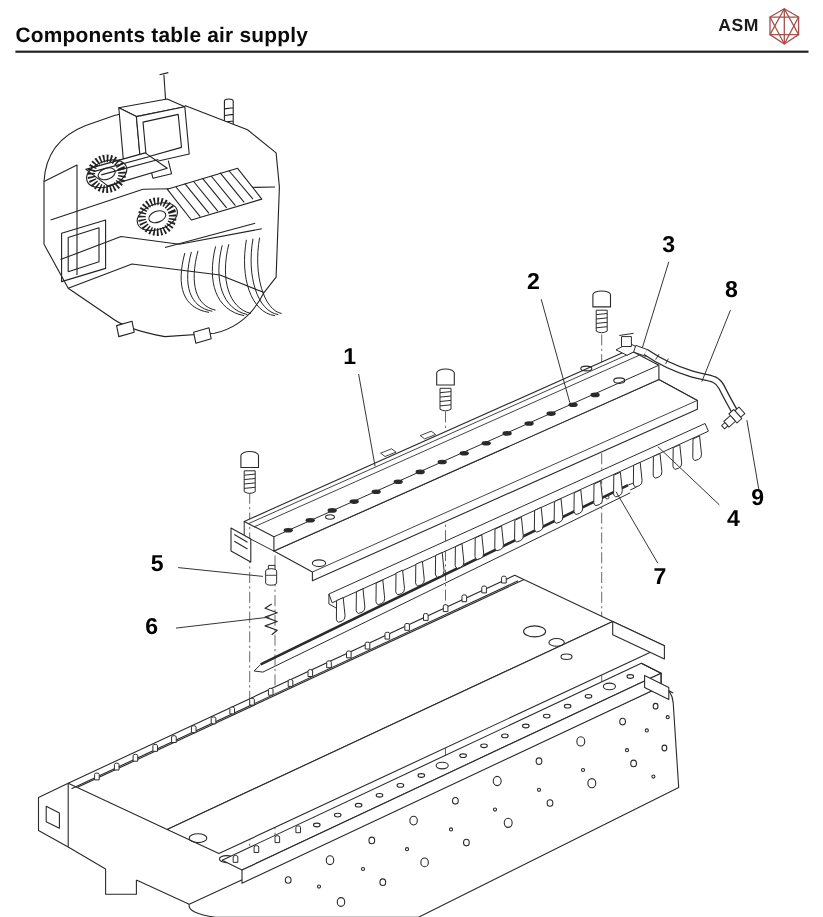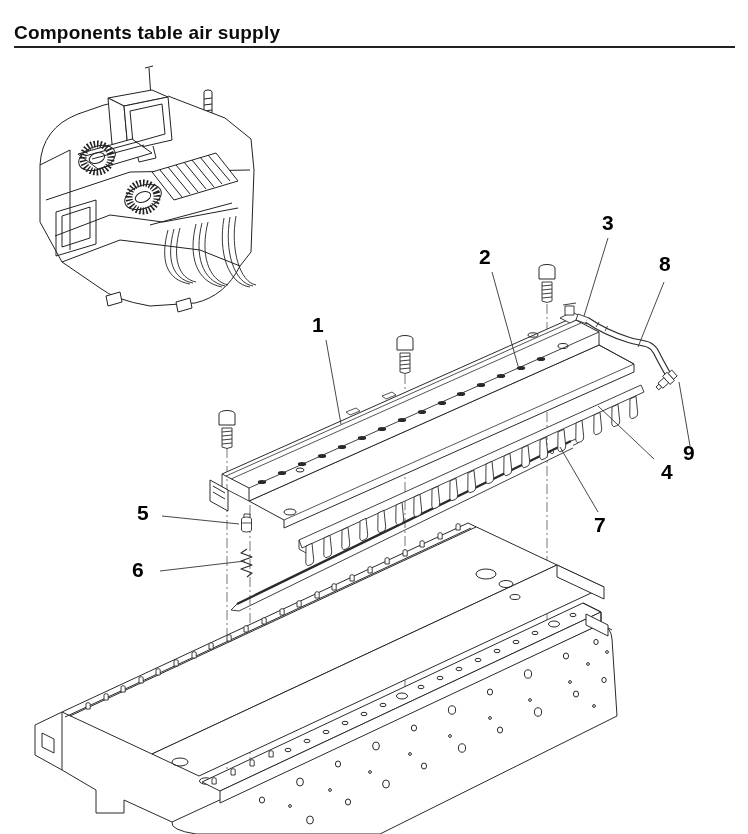--- a/index.html
+++ b/index.html
@@ -35,20 +35,31 @@
   .art{position:absolute;left:0;top:0;}
 </style>
 </head>
 <body>
 
 <div class="page">
 
   <div class="title">Components table air supply</div>
   <div class="rule"></div>
 
+  <div class="brand">
+    <span class="brand-name">ASM</span>
+    <svg width="34" height="36" viewBox="0 0 34 36">
+      <g stroke="#a5524d" stroke-width="1.2" fill="none" stroke-linejoin="round">
+        <polygon points="17,2 30,9.5 30,25.5 17,34 4,25.5 4,9.5"></polygon>
+        <polygon points="17,2 30,25.5 4,25.5"></polygon>
+        <polygon points="17,34 30,9.5 4,9.5"></polygon>
+        <line x1="17" y1="2" x2="17" y2="34"></line>
+      </g>
+    </svg>
+  </div>
 
   <svg class="art" width="748" height="834" viewBox="0 0 748 834">
     <defs>
       <path id="tooth" d="M0,0 l6,-2.7 l1.7,16.5 q0.3,3.6 -2.7,4.8 l-3.2,1.1 q-1.8,-0.7 -2,-2.8 Z" fill="#fff" stroke="#2a2a2a" stroke-width="0.9"></path>
       <path id="pin" d="M0,0 l0,-5 a2,1.2 0 1 1 4.2,0 l0,5 z" fill="#fff" stroke="#2a2a2a" stroke-width="0.9"></path>
     </defs>
 
     <g stroke="#222" fill="none" stroke-width="1" stroke-linejoin="round">
 
       <line x1="149" y1="68" x2="151" y2="98"></line>

